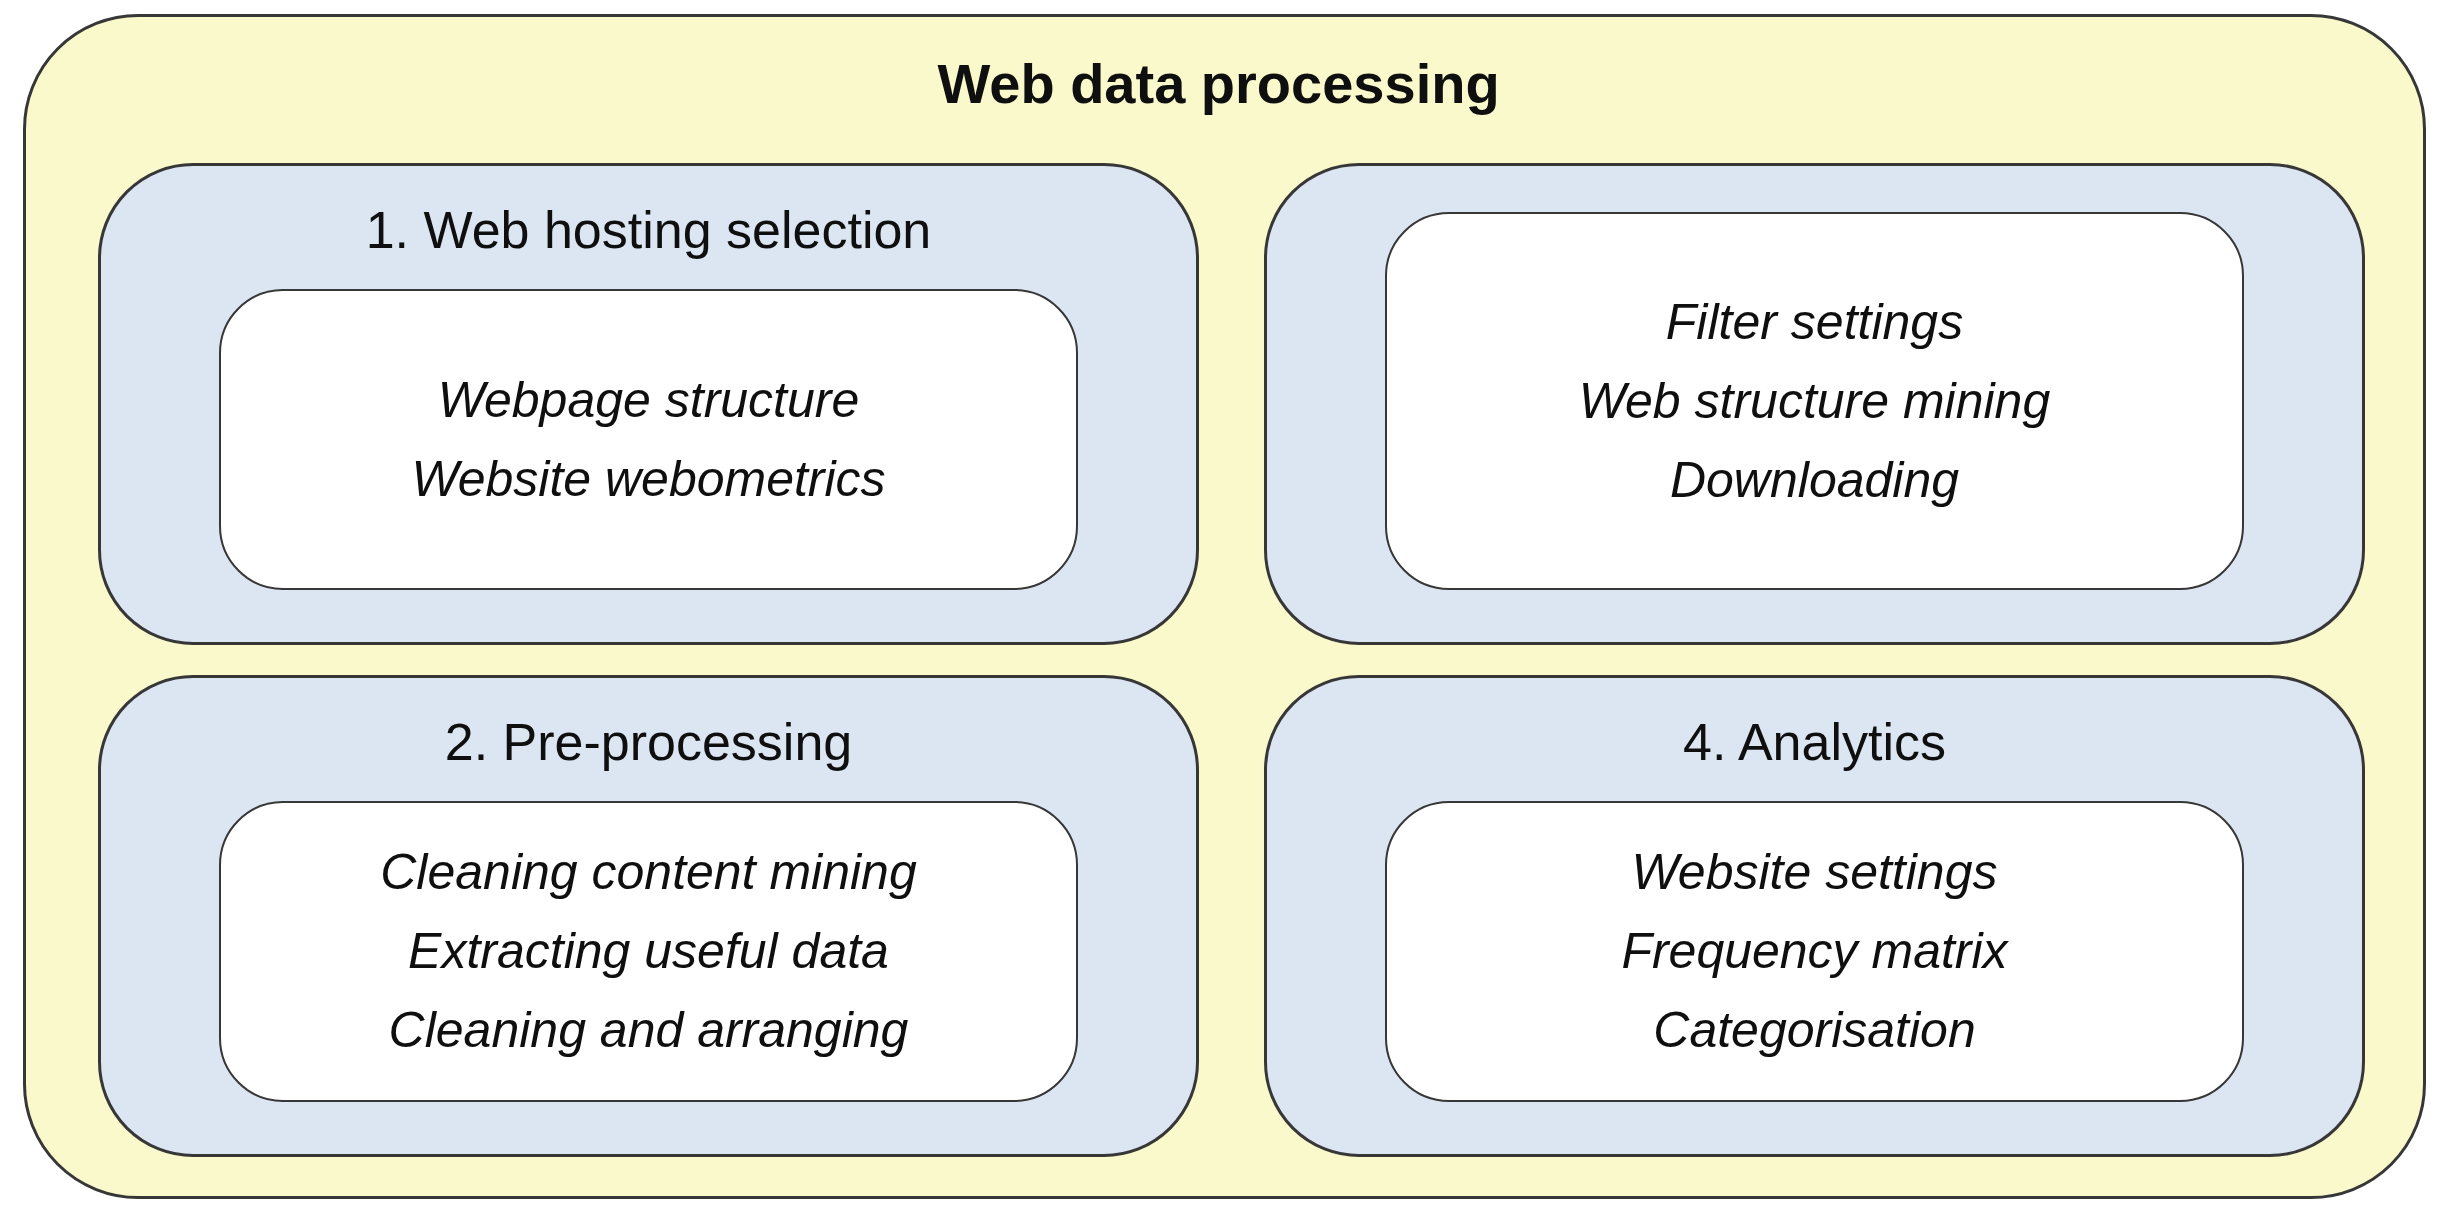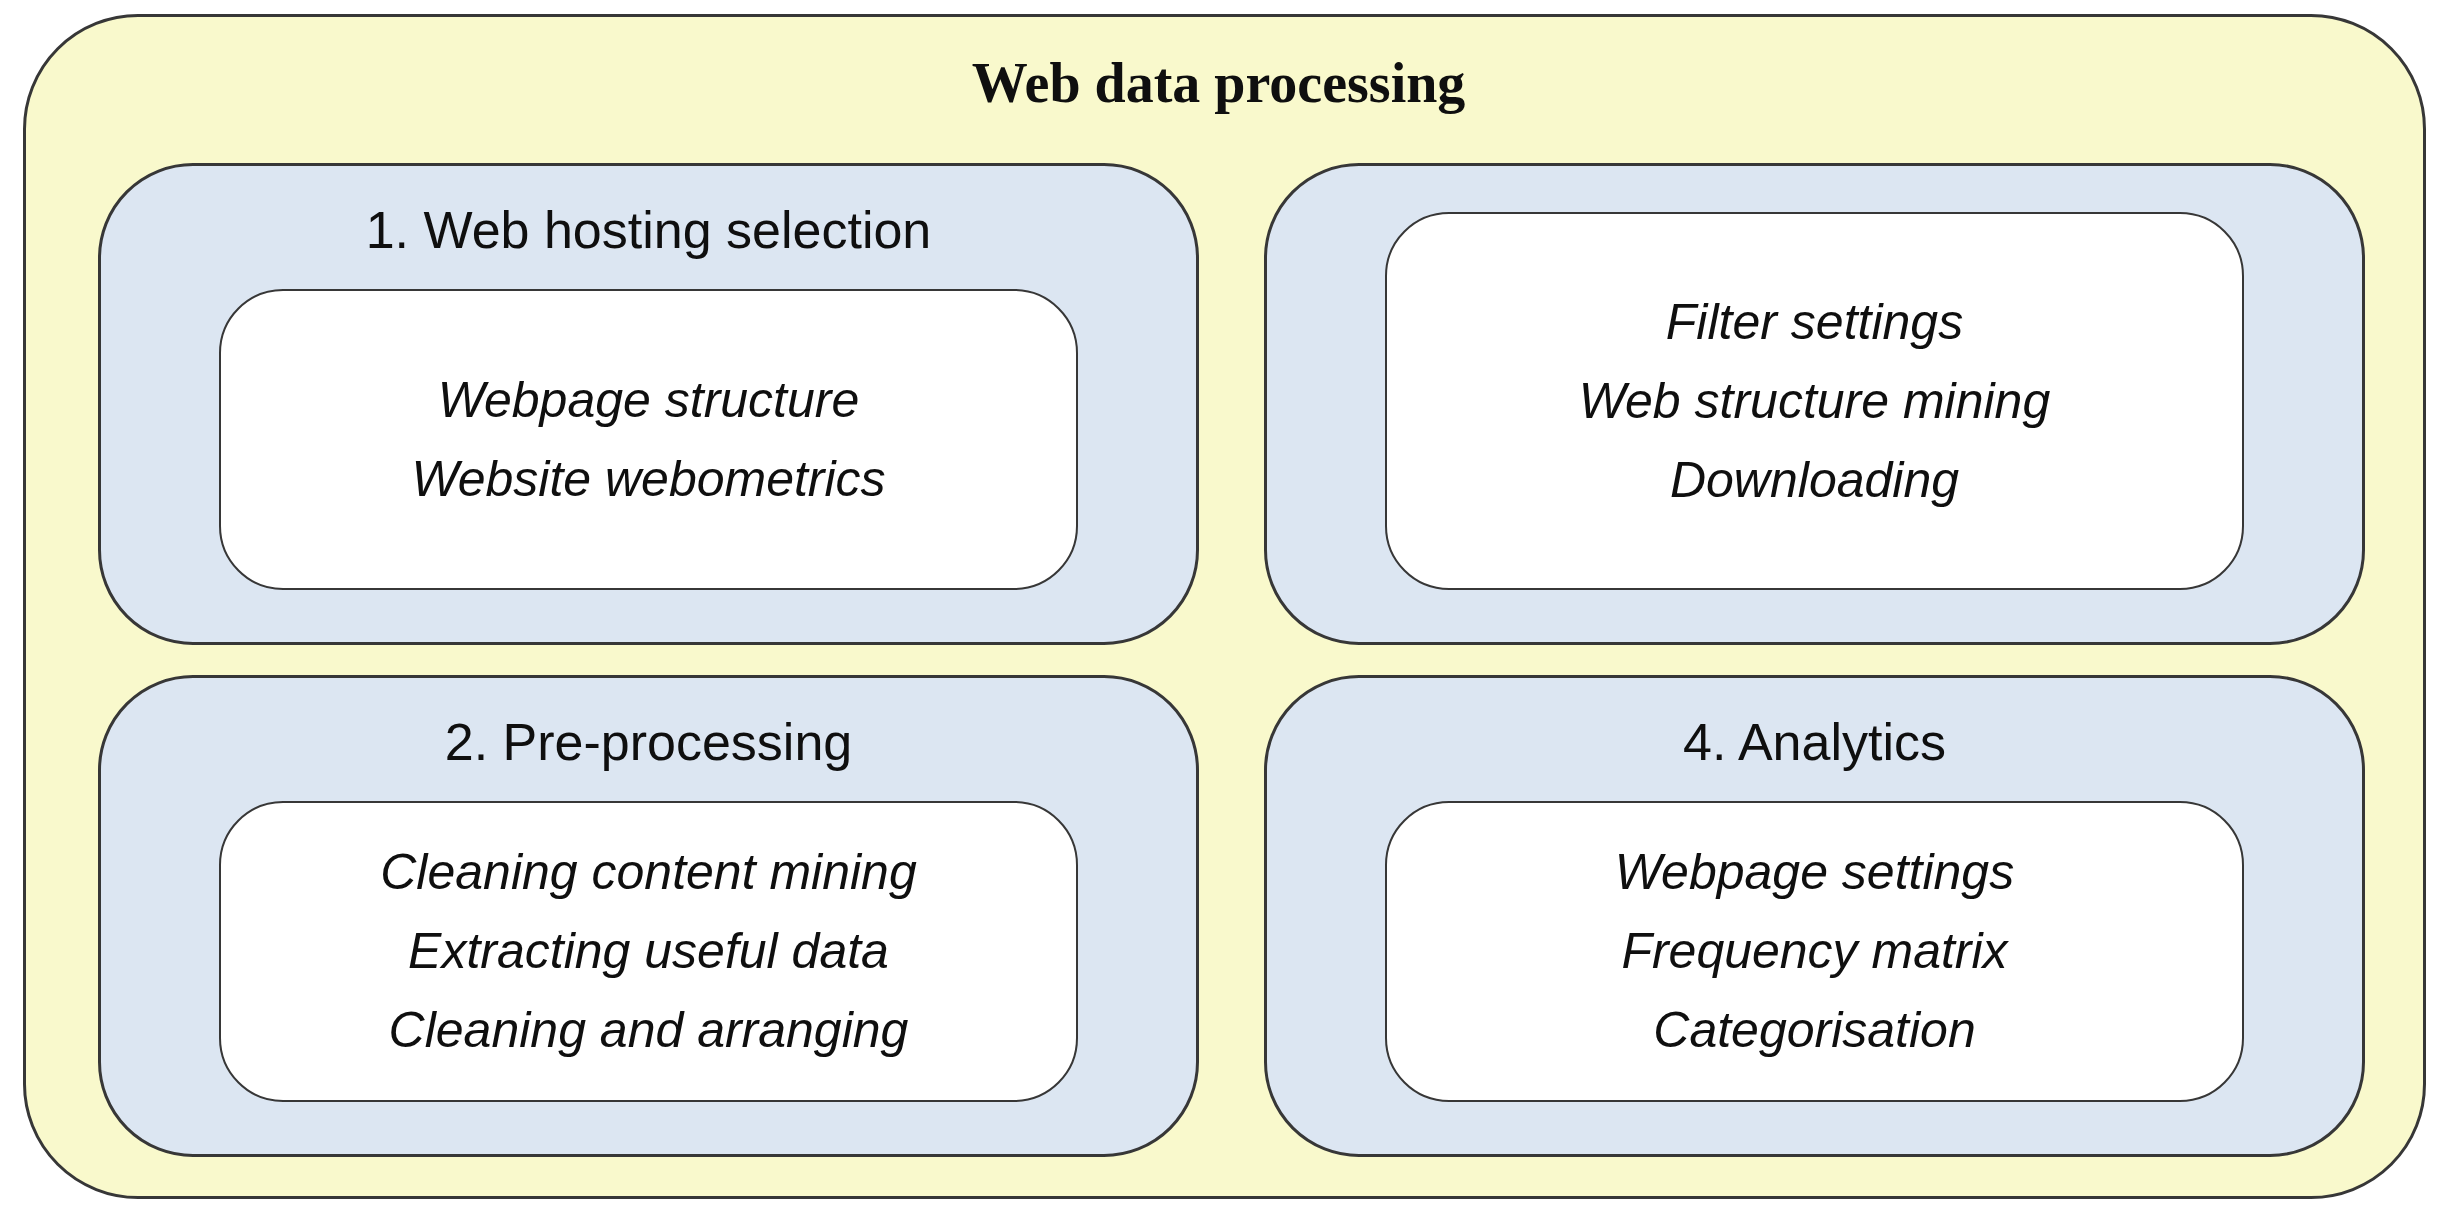--- a/index.html
+++ b/index.html
@@ -26,21 +26,20 @@
     border-radius: 115px;
   }
   .diagram-title {
     position: absolute;
     left: 0; right: 12px; top: 34px;
     text-align: center;
     font-size: 56px;
     font-weight: 700;
     letter-spacing: 0px;
     color: var(--text);
-    font-family: Liberation Serif, serif;
   }
   .grid {
     position: absolute;
     left: 72px; right: 58px; top: 146px; bottom: 39px;
     display: grid;
     grid-template-columns: 1fr 1fr;
     grid-template-rows: 1fr 1fr;
     column-gap: 65px;
     row-gap: 30px;
   }
@@ -112,21 +111,21 @@
         <div class="items-box">
           <div class="item-line">Cleaning content mining</div>
           <div class="item-line">Extracting useful data</div>
           <div class="item-line">Cleaning and arranging</div>
         </div>
       </section>
 
       <section class="stage">
         <h2 class="stage-title">4. Analytics</h2>
         <div class="items-box">
-          <div class="item-line">Webpage settings</div>
+          <div class="item-line">Website settings</div>
           <div class="item-line">Frequency matrix</div>
           <div class="item-line">Categorisation</div>
         </div>
       </section>
 
     </div>
   </div>
 </div>
 
 </body></html>

